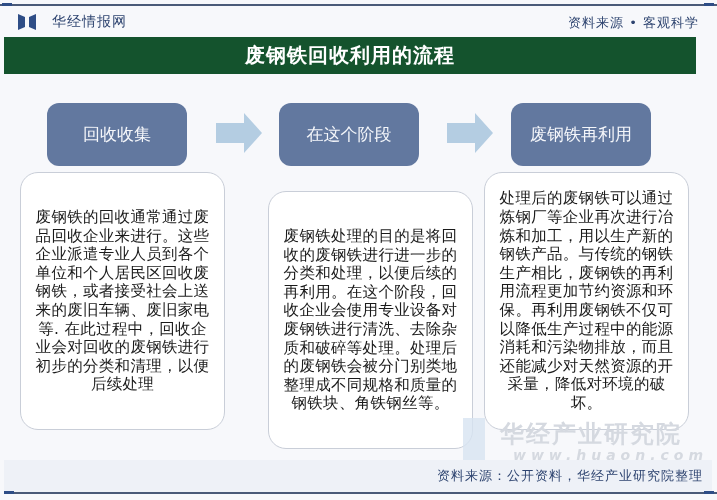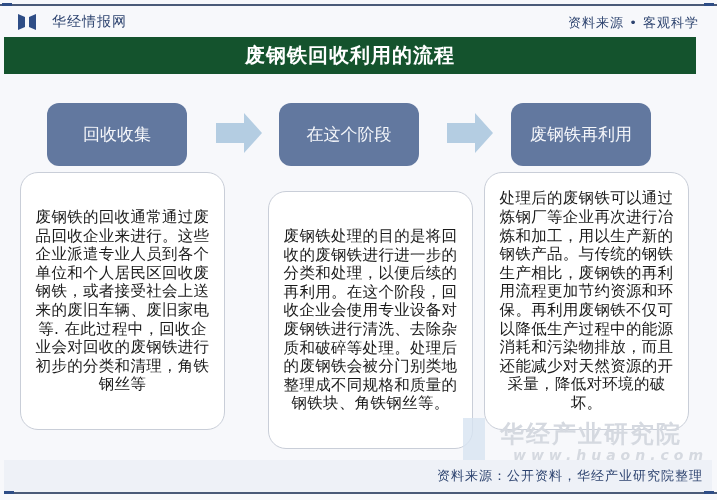--- a/index.html
+++ b/index.html
@@ -82,21 +82,21 @@
   <span>在这个阶段</span>
 </div>
 <svg class="arrow" style="left:447px;" viewBox="0 0 46 40">
   <polygon points="0,10 28,10 28,0 46,20 28,40 28,30 0,30" fill="#b4cde2"></polygon>
 </svg>
 <div class="step" style="left:511px;">
   <span>废钢铁再利用</span>
 </div>
 
 <div class="card" style="left:20px;">
-  <div class="card-text">废钢铁的回收通常通过废品回收企业来进行。这些企业派遣专业人员到各个单位和个人居民区回收废钢铁，或者接受社会上送来的废旧车辆、废旧家电等. 在此过程中，回收企业会对回收的废钢铁进行初步的分类和清理，角铁钢丝等</div>
+  <div class="card-text">废钢铁的回收通常通过废品回收企业来进行。这些企业派遣专业人员到各个单位和个人居民区回收废钢铁，或者接受社会上送来的废旧车辆、废旧家电等. 在此过程中，回收企业会对回收的废钢铁进行初步的分类和清理，以便后续处理</div>
 </div>
 <div class="card" style="left:268px;margin-top:19px;">
   <div class="card-text">废钢铁处理的目的是将回收的废钢铁进行进一步的分类和处理，以便后续的再利用。在这个阶段，回收企业会使用专业设备对废钢铁进行清洗、去除杂质和破碎等处理。处理后的废钢铁会被分门别类地整理成不同规格和质量的钢铁块、角铁钢丝等。</div>
 </div>
 <div class="card" style="left:484px;">
   <div class="card-text left">处理后的废钢铁可以通过炼钢厂等企业再次进行冶炼和加工，用以生产新的钢铁产品。与传统的钢铁生产相比，废钢铁的再利用流程更加节约资源和环保。再利用废钢铁不仅可以降低生产过程中的能源消耗和污染物排放，而且还能减少对天然资源的开采量，降低对环境的破坏。</div>
 </div>
 
 <div class="wm-shape"></div>
 <div class="wm-cn">华经产业研究院</div>

